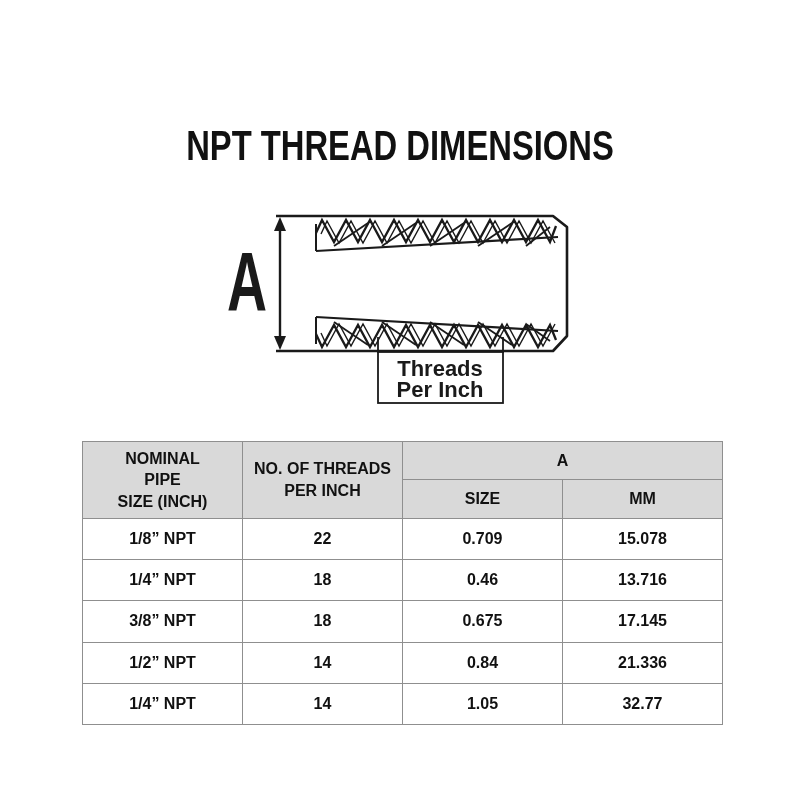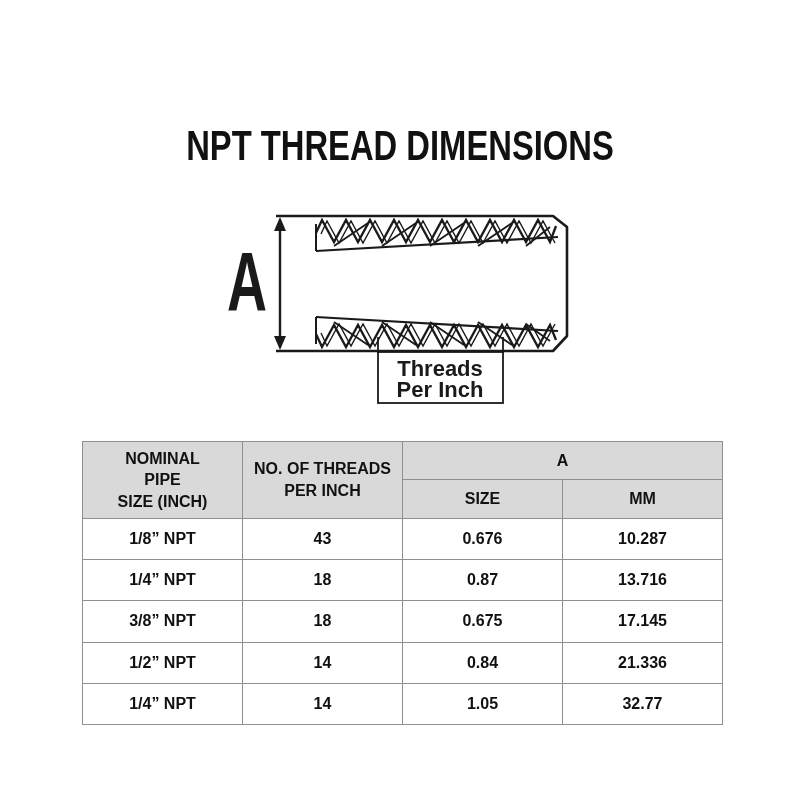--- a/index.html
+++ b/index.html
@@ -129,28 +129,28 @@
         <th colspan="2">A</th>
       </tr>
       <tr class="hdr-sub">
         <th>SIZE</th>
         <th>MM</th>
       </tr>
     </thead>
     <tbody>
       <tr>
         <td>1/8” NPT</td>
-        <td>43</td>
-        <td>0.676</td>
-        <td>10.287</td>
+        <td>22</td>
+        <td>0.709</td>
+        <td>15.078</td>
       </tr>
       <tr>
         <td>1/4” NPT</td>
         <td>18</td>
-        <td>0.87</td>
+        <td>0.46</td>
         <td>13.716</td>
       </tr>
       <tr>
         <td>3/8” NPT</td>
         <td>18</td>
         <td>0.675</td>
         <td>17.145</td>
       </tr>
       <tr>
         <td>1/2” NPT</td>

